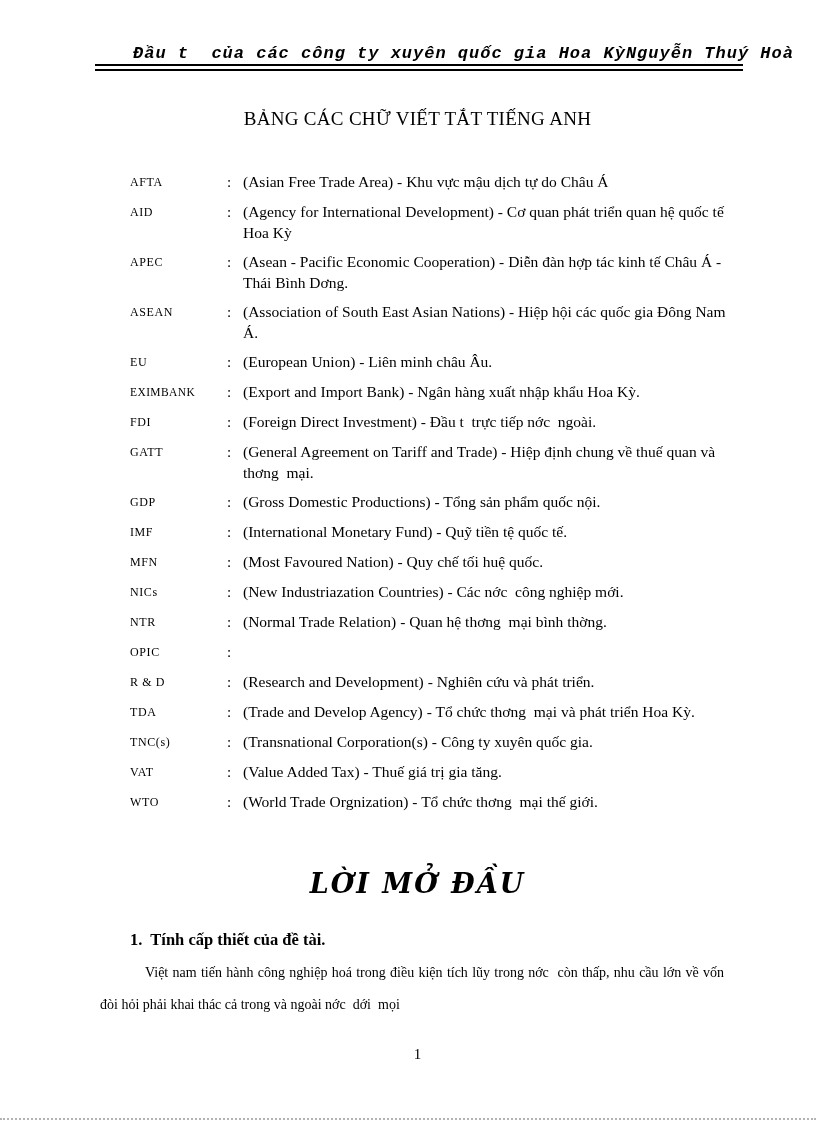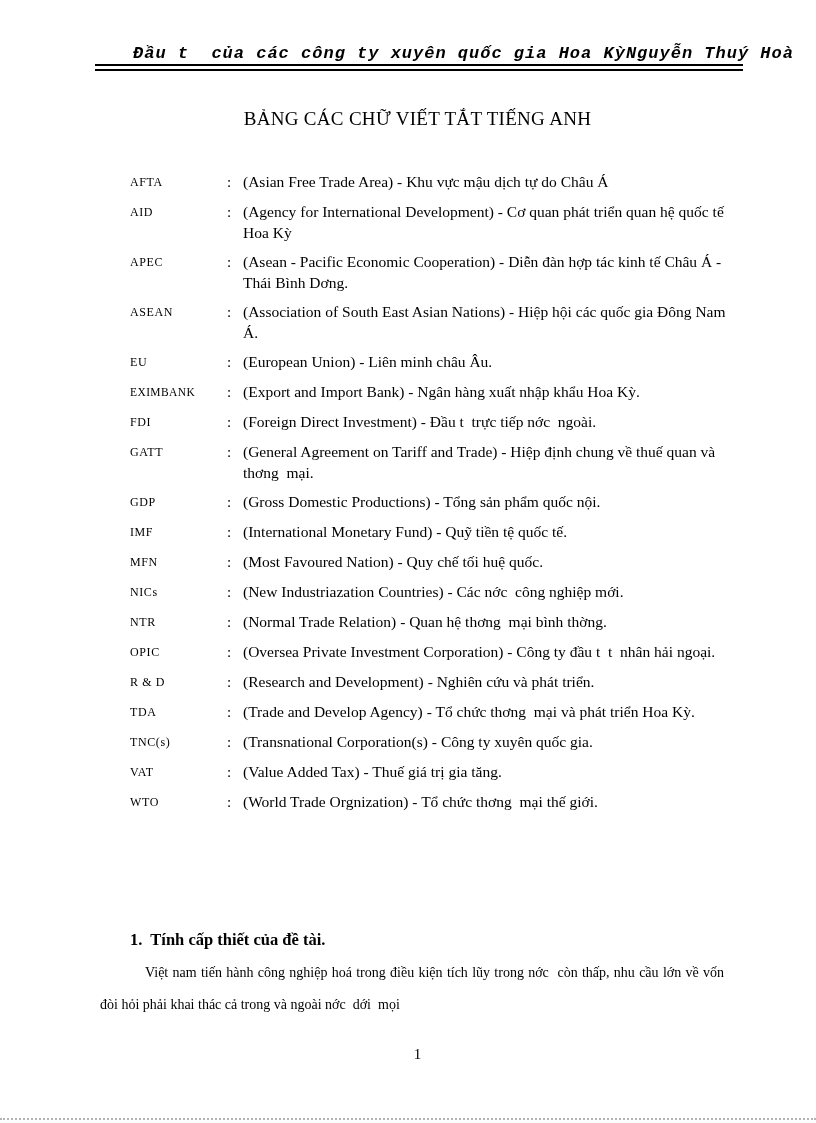--- a/index.html
+++ b/index.html
@@ -161,21 +161,20 @@
 
     <div class="abbr-row">
       <span class="abbr-term">NTR</span>
       <span class="abbr-colon">:</span>
       <span class="abbr-def">(Normal Trade Relation) - Quan hệ thơng  mại bình thờng.</span>
     </div>
 
     <div class="abbr-row">
       <span class="abbr-term">OPIC</span>
       <span class="abbr-colon">:</span>
-      <span class="abbr-def">(Oversea Private Investment Corporation) - Công ty đầu t  t  nhân hải ngoại.</span>
     </div>
 
     <div class="abbr-row">
       <span class="abbr-term">R &amp; D</span>
       <span class="abbr-colon">:</span>
       <span class="abbr-def">(Research and Development) - Nghiên cứu và phát triển.</span>
     </div>
 
     <div class="abbr-row">
       <span class="abbr-term">TDA</span>
@@ -195,20 +194,21 @@
       <span class="abbr-def">(Value Added Tax) - Thuế giá trị gia tăng.</span>
     </div>
 
     <div class="abbr-row">
       <span class="abbr-term">WTO</span>
       <span class="abbr-colon">:</span>
       <span class="abbr-def">(World Trade Orgnization) - Tổ chức thơng  mại thế giới.</span>
     </div>
   </div>
 
+  <div class="intro-heading">LỜI MỞ ĐẦU</div>
 
   <div class="section-heading">1.  Tính cấp thiết của đề tài.</div>
 
   <div class="body-paragraph">Việt nam tiến hành công nghiệp hoá trong điều kiện tích lũy trong nớc  còn thấp, nhu cầu lớn về vốn đòi hỏi phải khai thác cả trong và ngoài nớc  dới  mọi</div>
 
   <div class="page-number">1</div>
 
   <div class="bottom-dotted"></div>
 
 </div>

